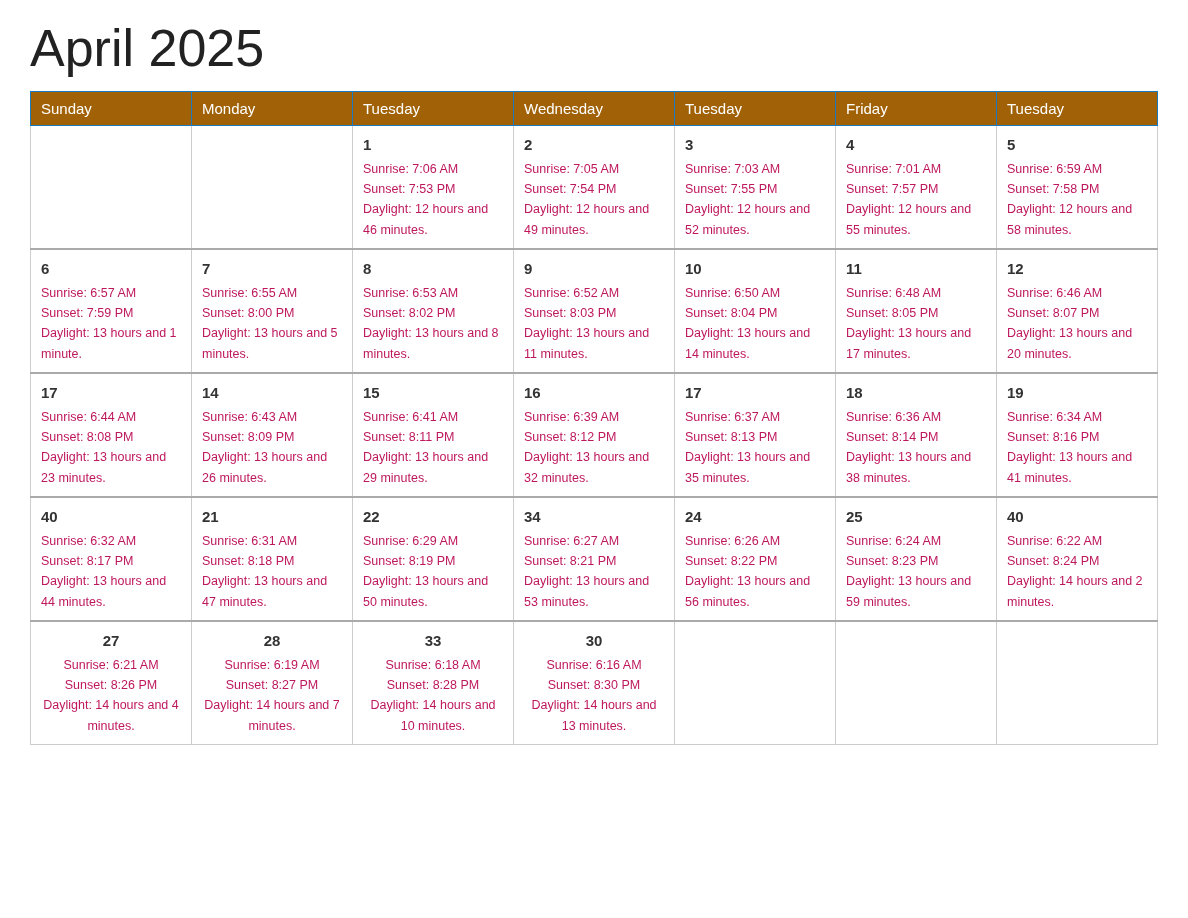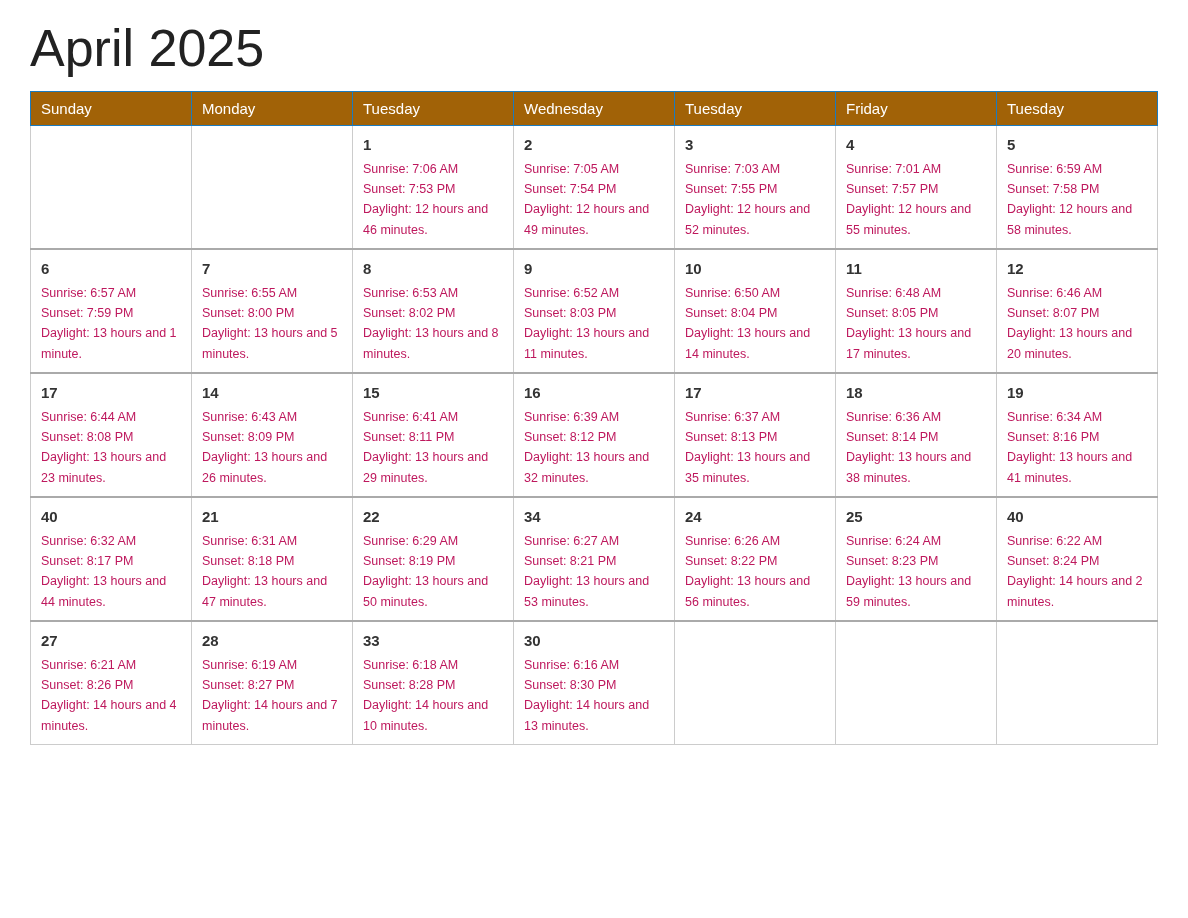--- a/index.html
+++ b/index.html
@@ -52,20 +52,21 @@
     .calendar td .day-info {
       font-size: 12.5px;
       color: #be185d;
       line-height: 1.55;
     }
     .calendar tr td {
       border-bottom: 2px solid #aaa;
     }
     .calendar tbody tr:last-child td {
       border-bottom: 1px solid #ccc;
+      text-align: center;
     }
     .empty-cell {
       background: #fff;
     }
     .logo-wrap {
       display: flex;
       flex-direction: column;
       align-items: flex-start;
     }
     .logo-line {

